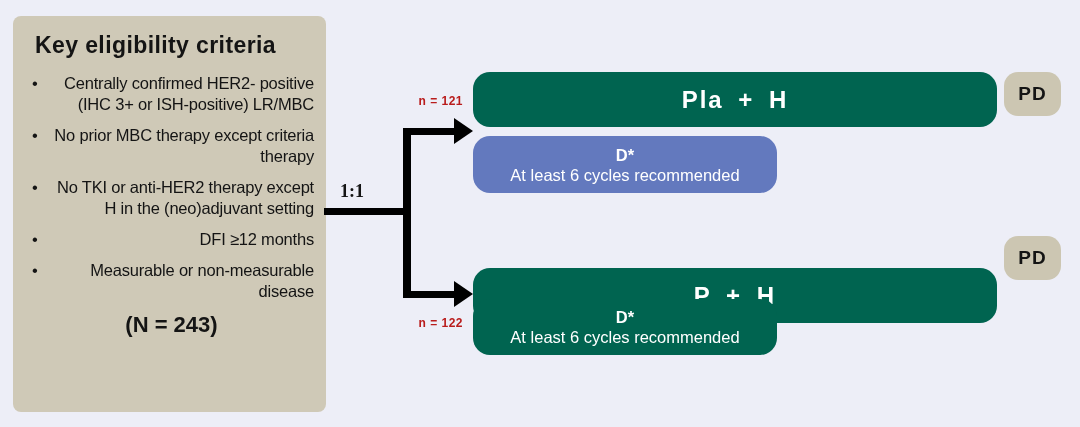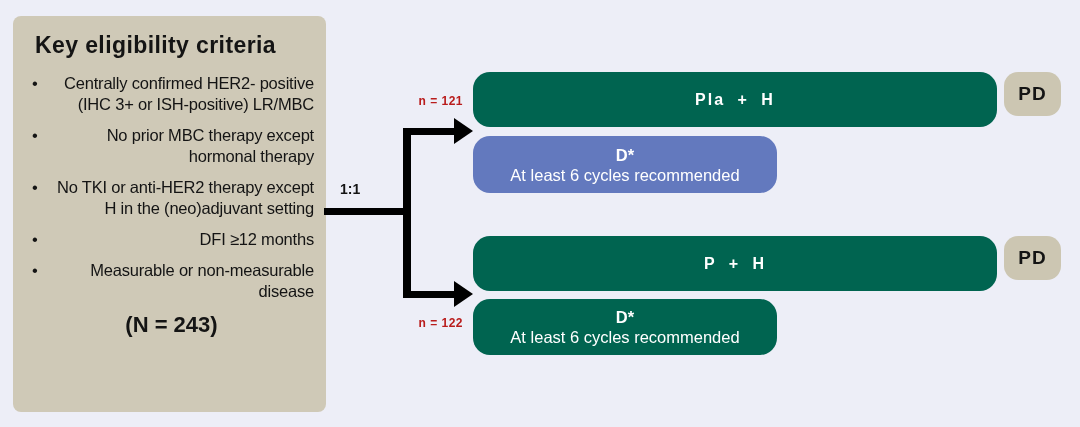--- a/index.html
+++ b/index.html
@@ -47,36 +47,36 @@
     border-top: 13px solid transparent;
     border-bottom: 13px solid transparent;
     border-left: 19px solid #000;
   }
   .arrow-top    { left: 454px; top: 118px; }
   .arrow-bottom { left: 454px; top: 281px; }
 
   
   .ratio-label {
     position: absolute; left: 340px; top: 181px;
-    font-weight: bold; font-size: 14px; color: #141414;
+    font-weight: bold; font-size: 18px; color: #141414; font-family: Liberation Serif, serif;
   }
   .n-label {
     position: absolute; left: 376px; width: 87px;
     text-align: right; font-weight: bold; font-size: 12px; color: #b91c1c;
     letter-spacing: 0.5px;
   }
   .n-top { top: 94px; }
   .n-bottom { top: 316px; }
 
   
   .bar {
     position: absolute; left: 473px;
     width: 524px; height: 55px;
     border-radius: 17px;
-    color: #fff; font-weight: bold; font-size: 16px;
+    color: #fff; font-weight: bold; font-size: 24px;
     letter-spacing: 2px; word-spacing: 6px;
     display: flex; align-items: center; justify-content: center;
   }
   .bar-top { top: 72px; }
   .bar-bottom { top: 236px; }
 
   .pd-box {
     position: absolute; left: 1004px;
     width: 57px; height: 44px;
     border-radius: 14px;
@@ -99,21 +99,21 @@
   .d-bottom { top: 299px; height: 56px; }
   .d-label { font-weight: bold; }
 </style>
 </head>
 <body style="background: rgb(237, 238, 247);">
 
 <div class="panel" style="background: rgb(207, 201, 183);">
   <div class="panel-title">Key eligibility criteria</div>
   <ul class="bullets">
     <li>Centrally confirmed HER2- positive (IHC 3+ or ISH-positive) LR/MBC</li>
-    <li>No prior MBC therapy except hormonal therapy</li>
+    <li>No prior MBC therapy except criteria therapy</li>
     <li>No TKI or anti-HER2 therapy except H in the (neo)adjuvant setting</li>
     <li>DFI ≥12 months</li>
     <li>Measurable or non-measurable disease</li>
   </ul>
   <div class="panel-total">(N = 243)</div>
 </div>
 
 <div class="line stem"></div>
 <div class="line vline"></div>
 <div class="line branch-top"></div>
@@ -129,21 +129,21 @@
   <span>Pla + H</span>
 </div>
 <div class="pd-box pd-top" style="background: rgb(204, 198, 178);">
   <span>PD</span>
 </div>
 <div class="d-box d-top" style="background: rgb(99, 121, 190);">
   <span class="d-label">D*</span>
   <span>At least 6 cycles recommended</span>
 </div>
 
-<div class="bar bar-bottom" style="background: rgb(0, 100, 80);">
+<div class="bar bar-bottom" style="background: rgb(0, 100, 80); margin-top: 32px;">
   <span>P + H</span>
 </div>
 <div class="pd-box pd-bottom" style="background: rgb(204, 198, 178);">
   <span>PD</span>
 </div>
 <div class="d-box d-bottom" style="background: rgb(0, 100, 80);">
   <span class="d-label">D*</span>
   <span>At least 6 cycles recommended</span>
 </div>
 

